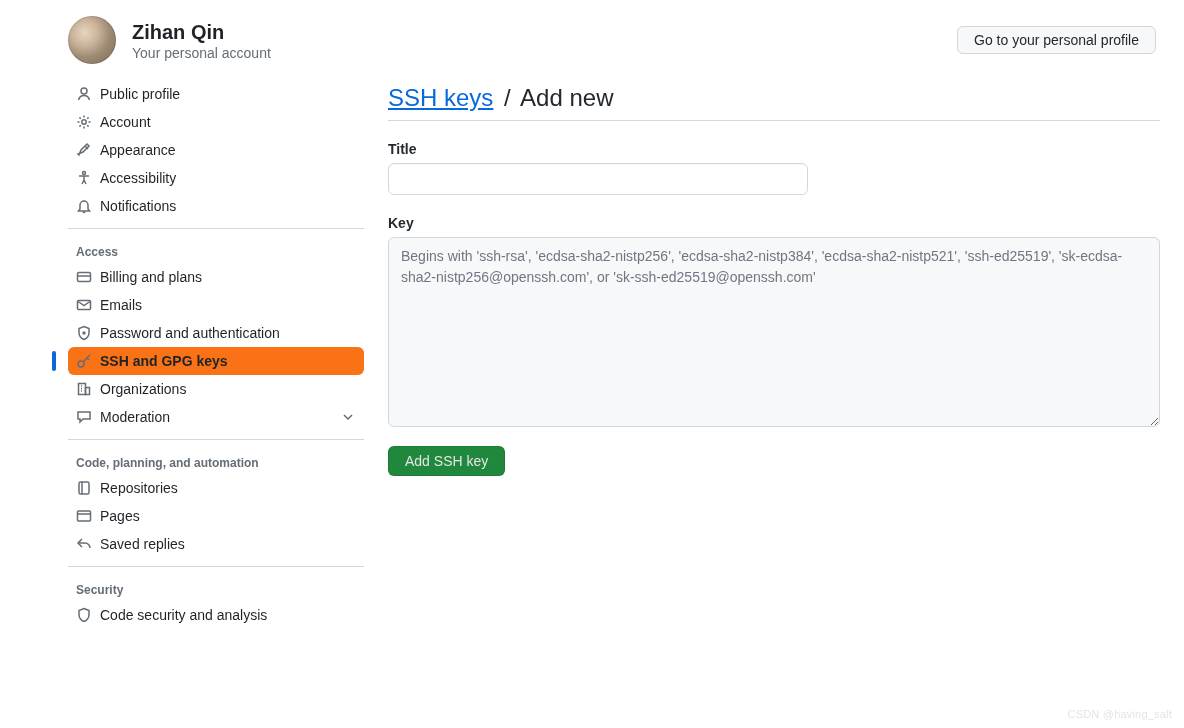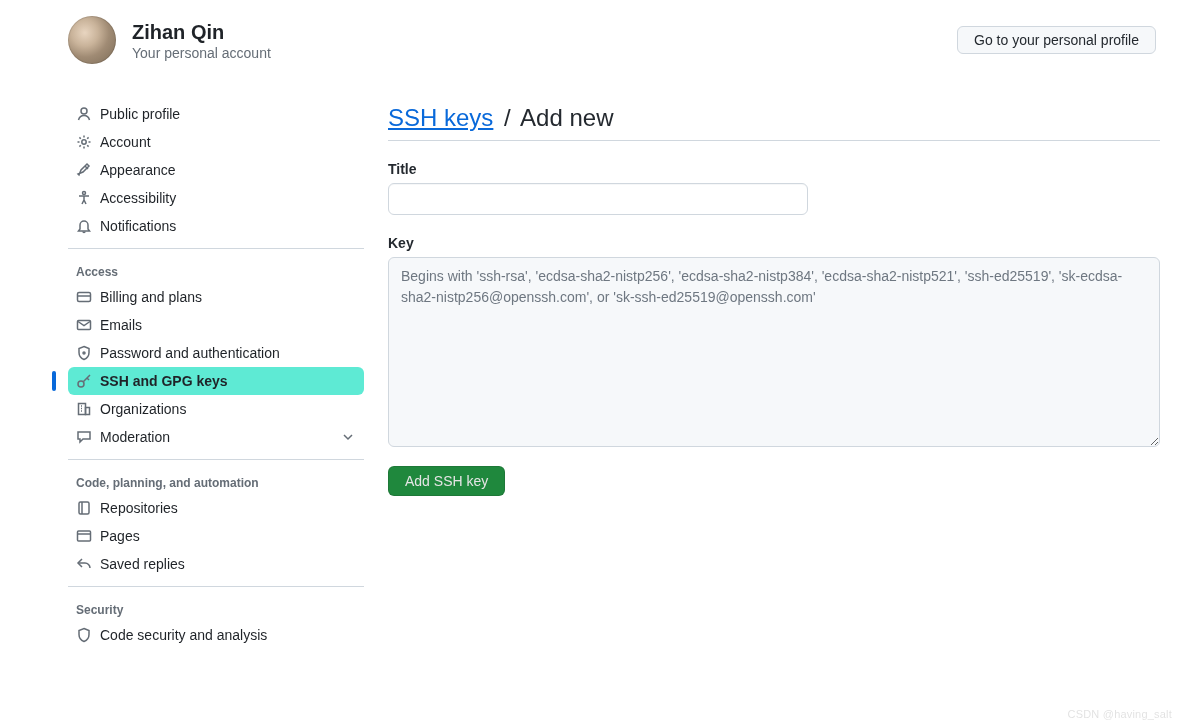--- a/index.html
+++ b/index.html
@@ -27,32 +27,31 @@
   .go-btn {
     border: 1px solid #d0d7de; border-radius: 6px;
     padding: 5px 16px; background: #f6f8fa; font-size: 14px;
     cursor: pointer; color:#24292f;
   }
   .container {
     display: grid;
     grid-template-columns: 296px 1fr;
     gap: 24px;
     padding: 0 24px 40px 68px;
-    margin-top: 20px;
   }
   .sidebar { }
   .side-list { list-style: none; }
   .side-item {
     display: flex; align-items: center; gap: 8px;
     padding: 6px 8px; border-radius: 6px;
     cursor: pointer; font-size: 14px; color:#1f2328;
     position: relative;
   }
   .side-item.active {
-    background: #5eead4;
+    background: #f97316;
     font-weight: 600;
   }
   .side-item.active::before {
     content: ""; position: absolute; left: -16px; top: 4px; bottom: 4px;
     width: 4px; background: #0969da; border-radius: 2px;
   }
   .side-item .chev { margin-left: auto; color:#656d76; }
   .icon {
     width: 16px; height: 16px; flex-shrink: 0; display:inline-flex; align-items:center; justify-content:center;
   }

